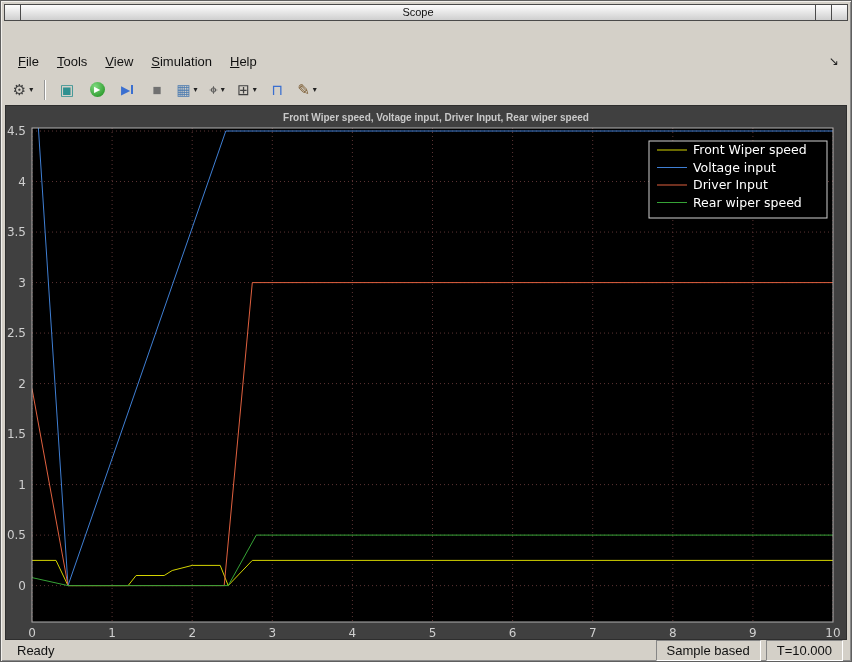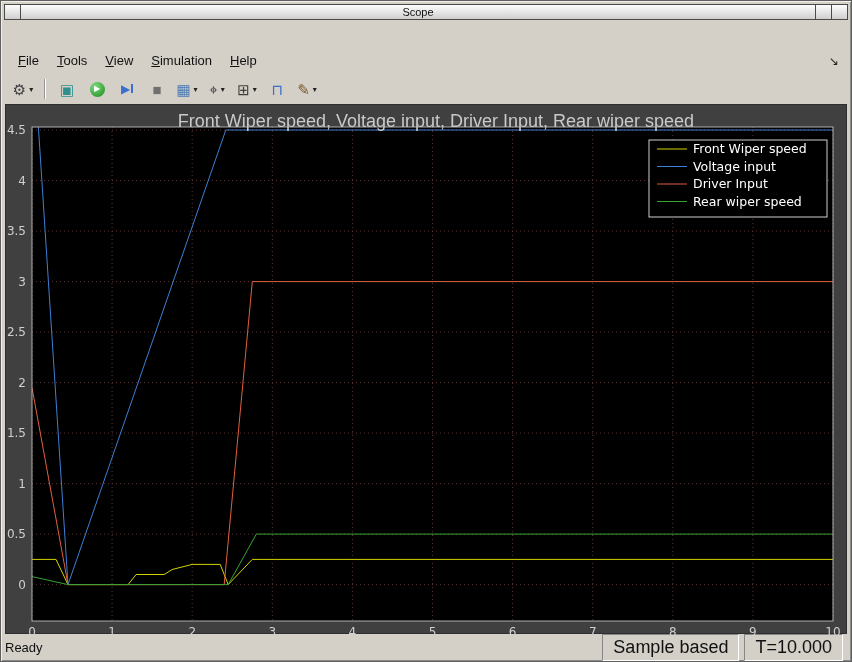--- a/index.html
+++ b/index.html
@@ -40,28 +40,28 @@
   }
   .step-glyph::after { content:''; display:inline-block; width:2px; height:9px; background:#3a6fd0; margin-left:1px; }
   
   .plot-panel {
     margin:0 4px; height:551px; position:relative;
     background:#404040; border:1px solid #2e2e2e; box-sizing:border-box;
   }
   .chart { position:absolute; left:0; top:0; width:842px; height:549px; font-family:"DejaVu Sans",sans-serif; }
   .plot-title {
     position:absolute; top:6px; left:20px; right:0; text-align:center;
-    color:#c9c9c9; font-size:18px; pointer-events:none;
-  }
-  
-  .statusbar { flex:1; display:flex; align-items:center; padding:0 8px 0 4px; font-size:13px; color:#111;text-align:right; }
+    color:#c9c9c9; font-size:10px; pointer-events:none;font-weight:bold;
+  }
+  
+  .statusbar { flex:1; display:flex; align-items:center; padding:0 8px 0 16px; font-size:13px; color:#111;text-align:right; }
   .status-right { margin-left:auto; display:flex; gap:5px; }
   .status-box {
     border:1px solid; border-color:#868686 #ffffff #ffffff #868686;
-    padding:2px 10px; font-size:18px; background:#d4d0c8; white-space:nowrap;
+    padding:2px 10px; font-size:13px; background:#d4d0c8; white-space:nowrap;
   }
   u { text-decoration:underline; }
 </style>
 </head>
 <body>
 
 <div class="window">
 
   <div class="titlebar">
     <div class="tb-box"></div>

